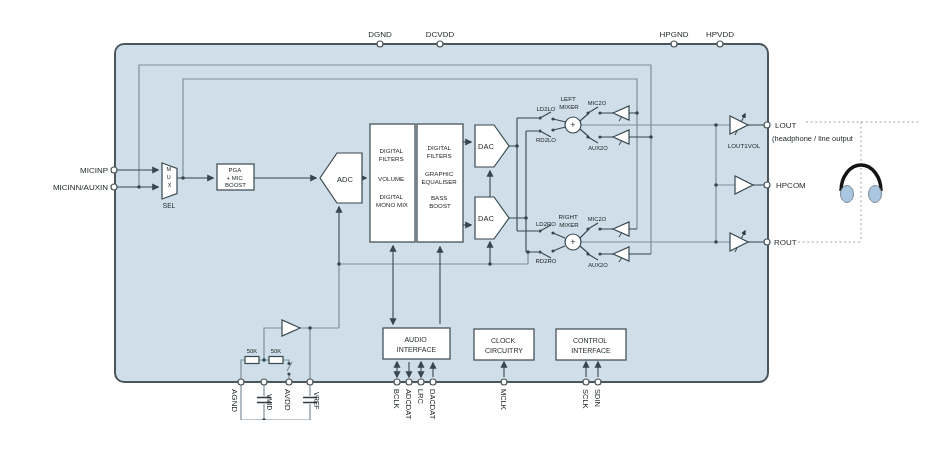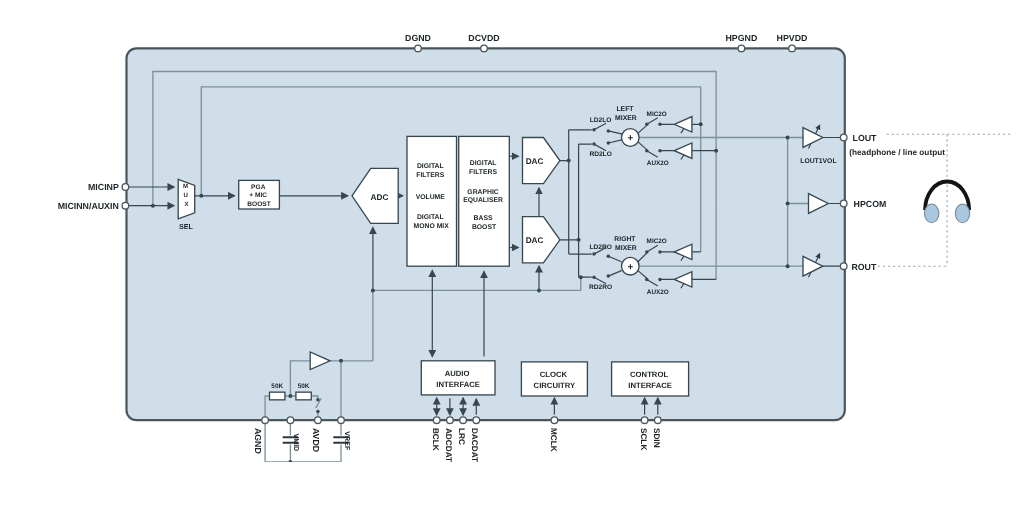--- a/index.html
+++ b/index.html
@@ -1,17 +1,17 @@
 <!DOCTYPE html>
 <html><head>
 <meta charset="utf-8">
 <style>
   html,body{margin:0;padding:0;background:#ffffff;}
   .stage{position:relative;width:926px;height:420px;background:#ffffff;overflow:hidden;
-         font-family:"Liberation Sans", sans-serif;font-weight:bold;}
+         font-family:"Liberation Sans", sans-serif;}
   svg text{font-family:"Liberation Sans", sans-serif; fill:#1c2326;}
   .wd{stroke:#37474f;stroke-width:1.1;fill:none;}
   .wg{stroke:#7d909b;stroke-width:1.2;fill:none;}
   .va{stroke:#2e3a40;stroke-width:1;fill:none;}
   .dt{stroke:#9aa5ad;stroke-width:1;fill:none;stroke-dasharray:2 2.6;}
   .blk{fill:#ffffff;stroke:#37474f;stroke-width:1.2;}
   .pin{fill:#ffffff;stroke:#4b565c;stroke-width:1.2;}
   .dot{fill:#37474f;stroke:none;}
   .plate{stroke:#2e3a40;stroke-width:1.7;fill:none;}
 </style>

